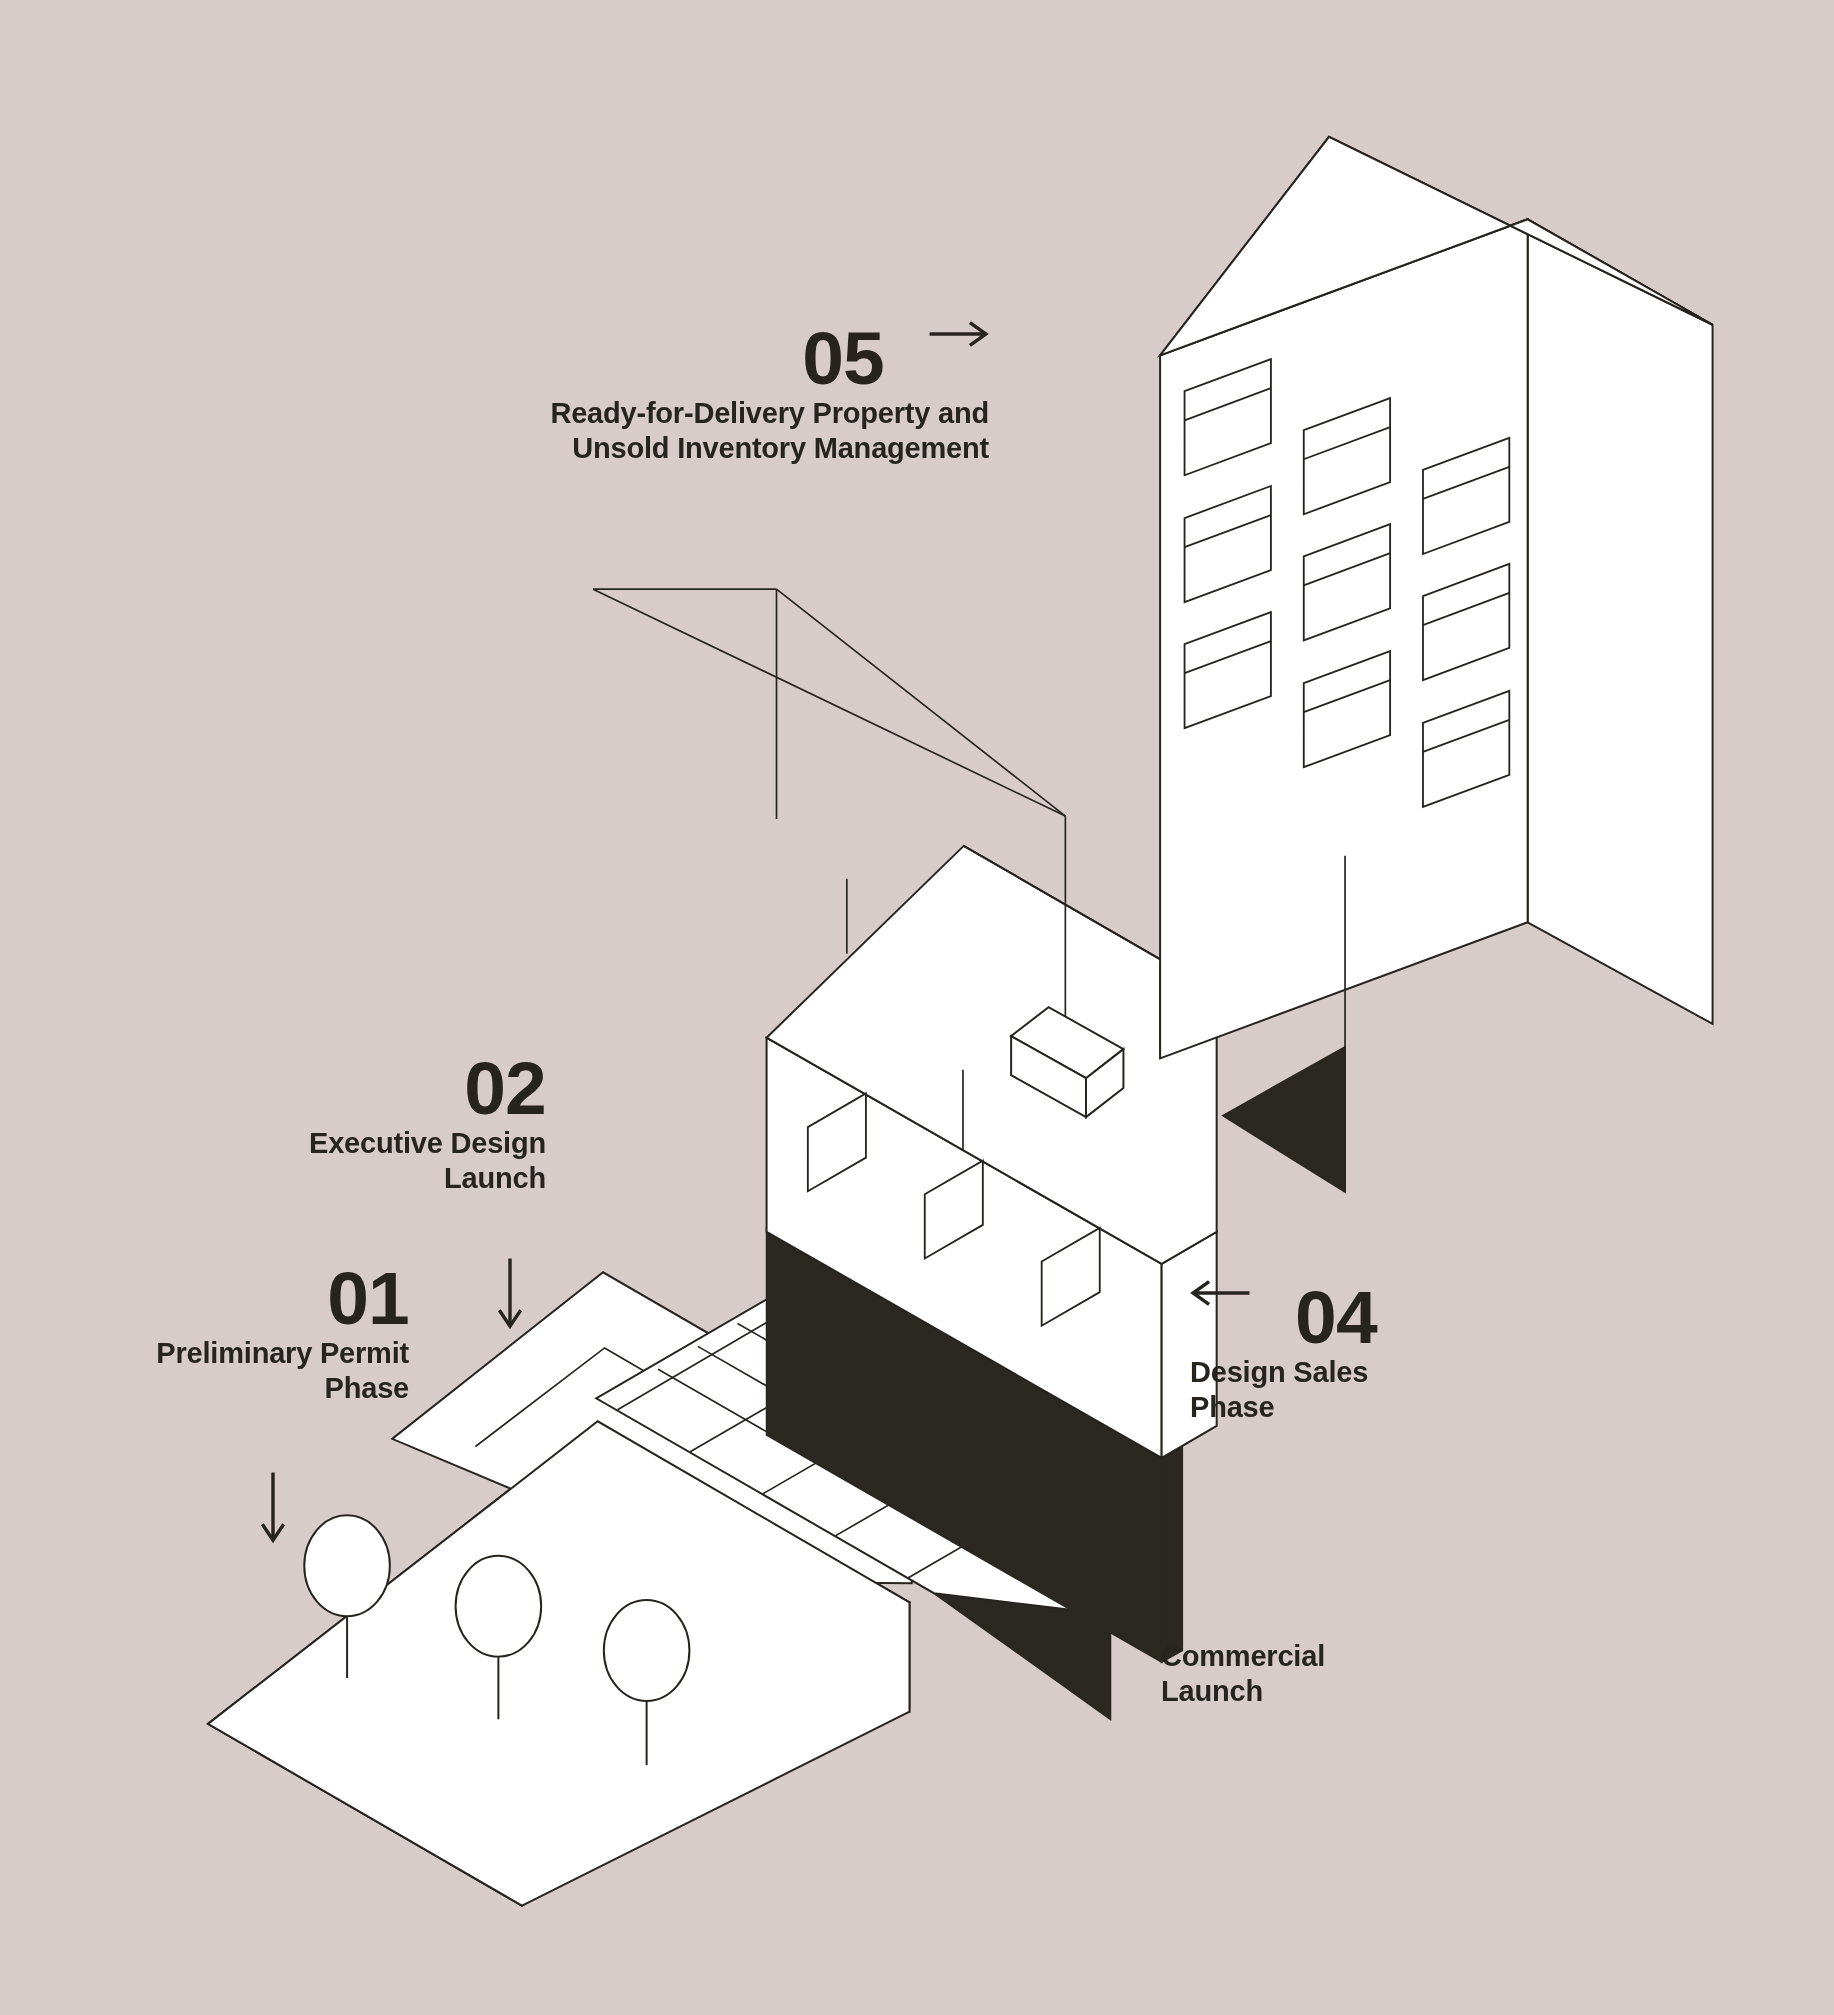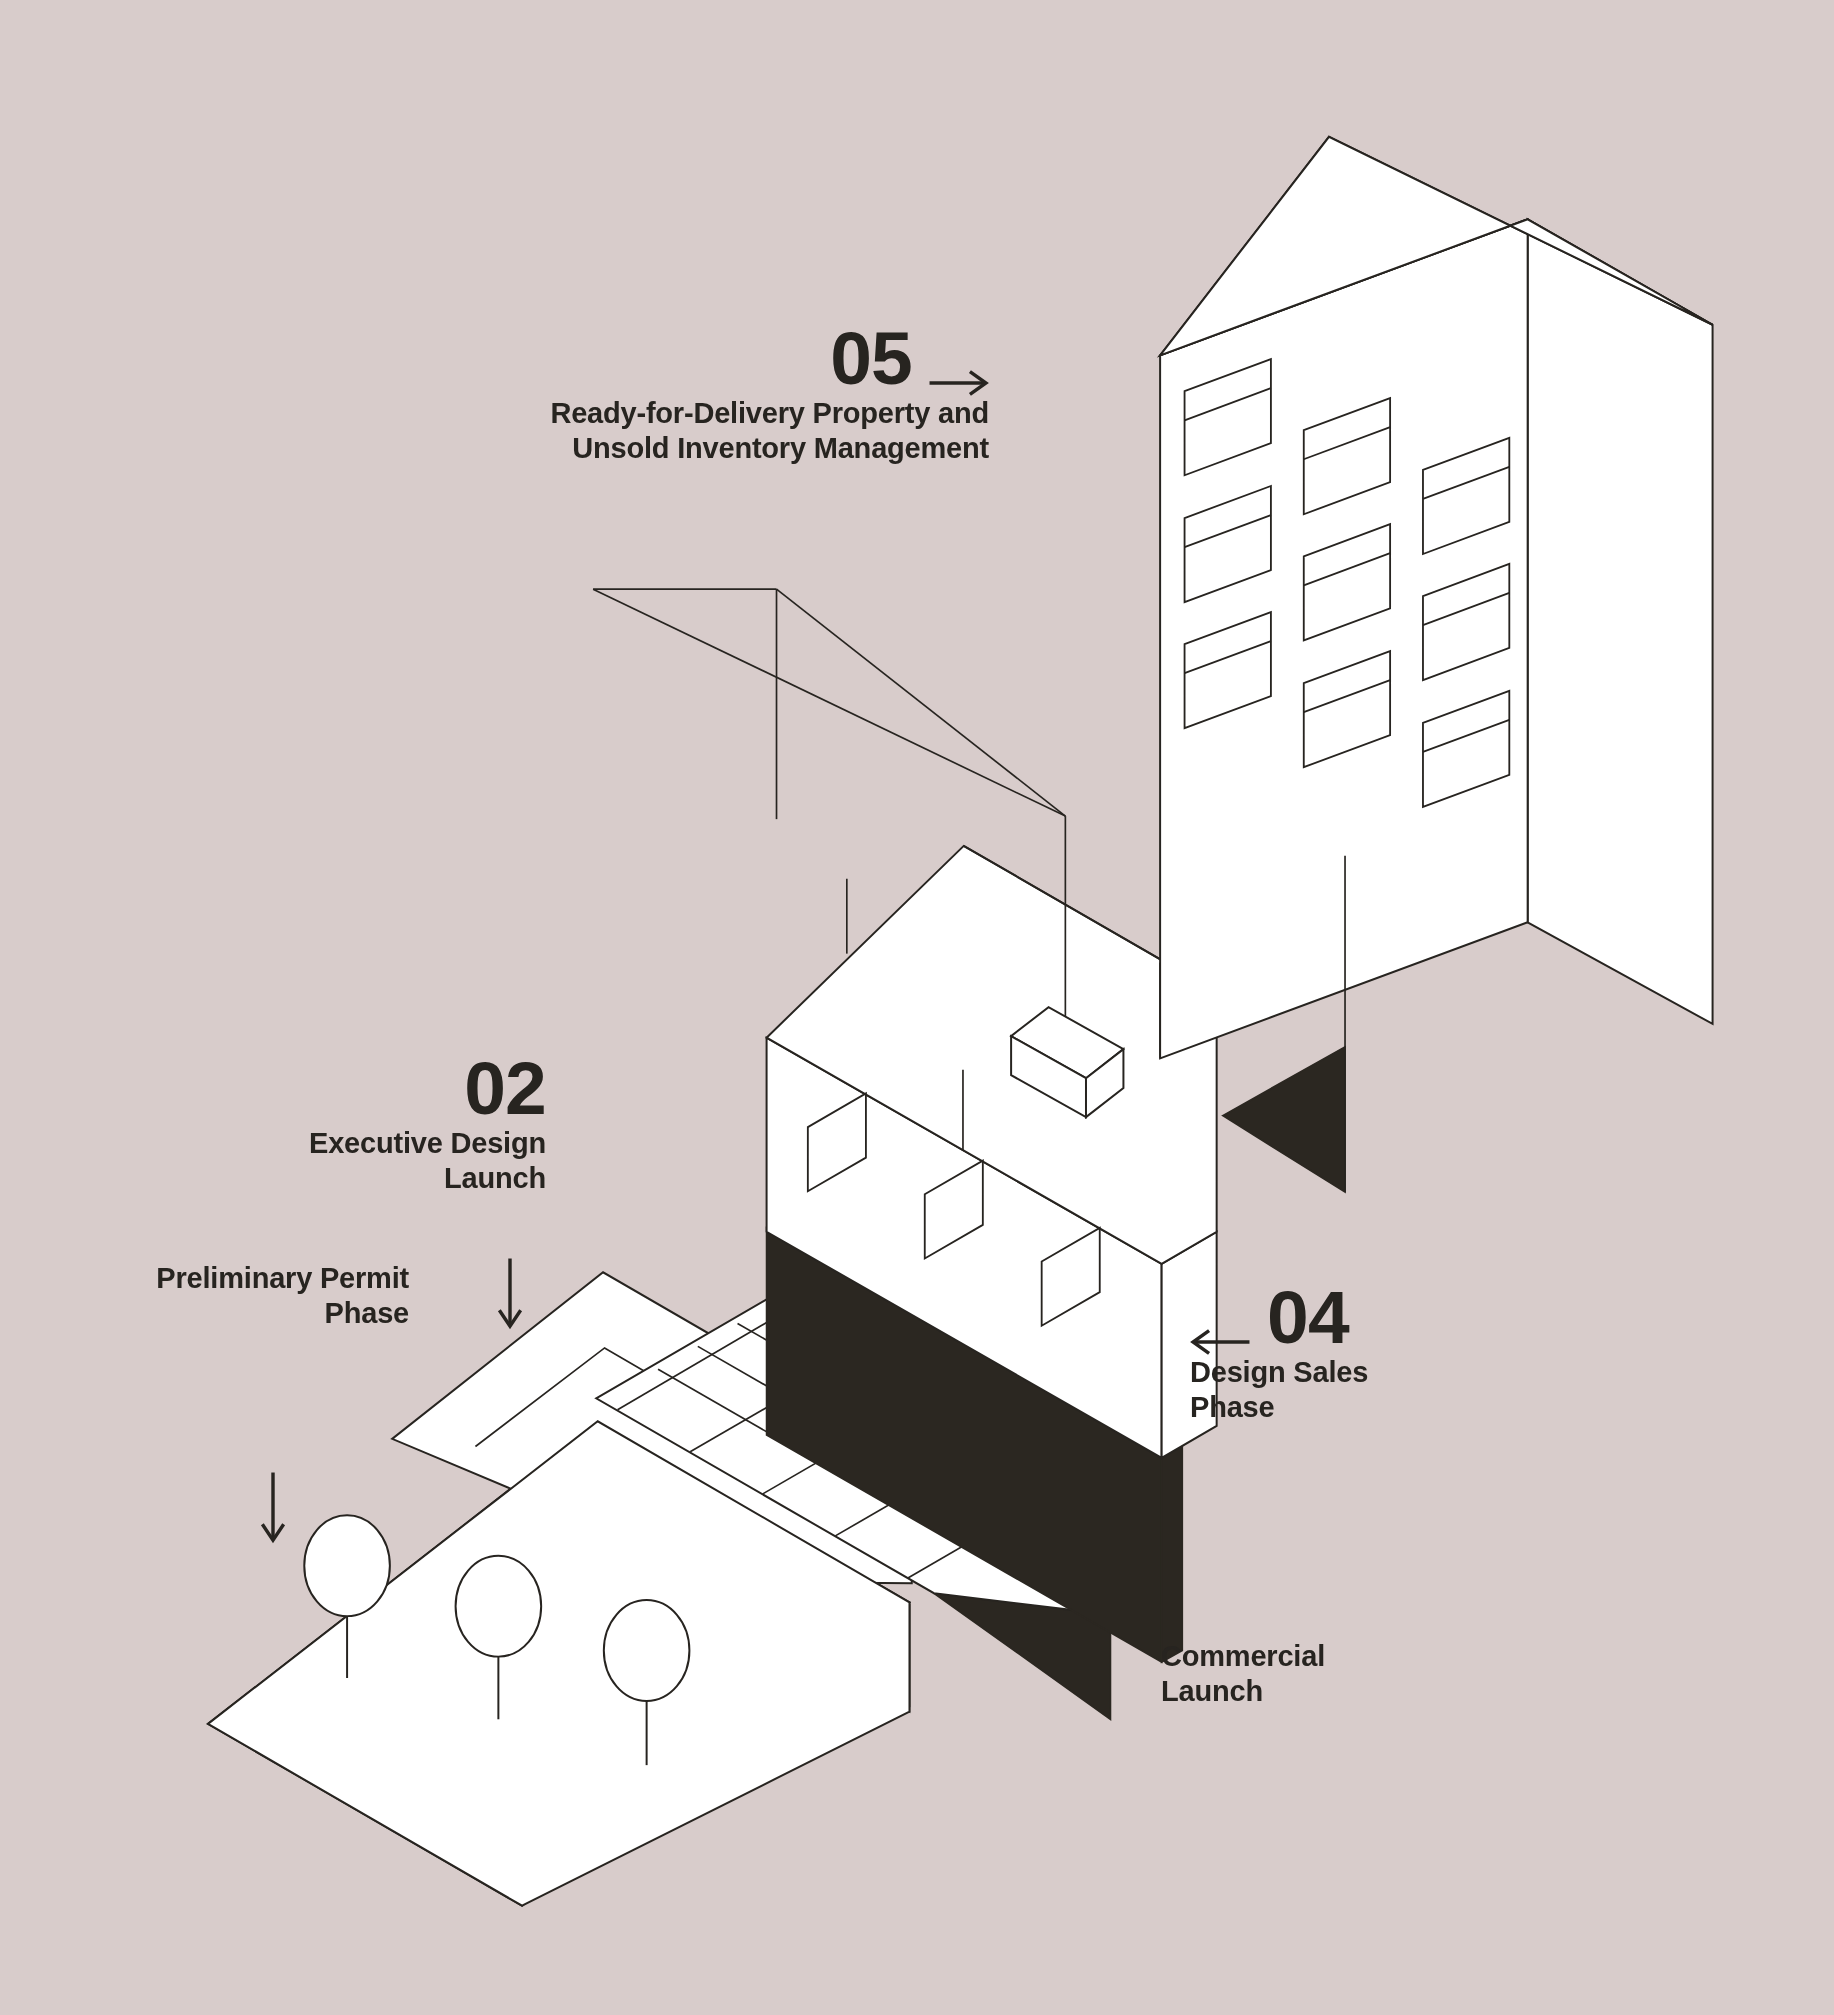--- a/index.html
+++ b/index.html
@@ -26,22 +26,22 @@
     display: block;
   }
 
   
   .label-group {
     position: absolute;
     color: #272420;
   }
   .num-row {
     display: flex;
-    align-items: flex-end;
-    gap: 16px;
+    align-items: flex-start;
+    gap: 44px;
     white-space: nowrap;
   }
   .step-num {
     font-size: 75px;
     font-weight: 700;
     letter-spacing: -0.8px;
     line-height: 1;
   }
   .step-title {
     font-size: 29px;
@@ -270,20 +270,23 @@
 Launch</div>
   </div>
   <div class="arrow-down-wrap" id="arrow-02-down">
     <svg class="arrow" width="26" height="73" viewBox="0 0 34 96">
       <line x1="17" y1="2" x2="17" y2="88" stroke="#272420" stroke-width="4.5"></line>
       <polyline points="3,70 17,91 31,70" fill="none" stroke="#272420" stroke-width="4.5"></polyline>
     </svg>
   </div>
 
   <div class="label-group align-right" id="label-01">
+    <div class="num-row">
+      <span class="step-num">01</span>
+    </div>
     <div class="step-title">Preliminary Permit
 Phase</div>
   </div>
   <div class="arrow-down-wrap" id="arrow-01-down">
     <svg class="arrow" width="26" height="73" viewBox="0 0 34 96">
       <line x1="17" y1="2" x2="17" y2="88" stroke="#272420" stroke-width="4.5"></line>
       <polyline points="3,70 17,91 31,70" fill="none" stroke="#272420" stroke-width="4.5"></polyline>
     </svg>
   </div>
 

